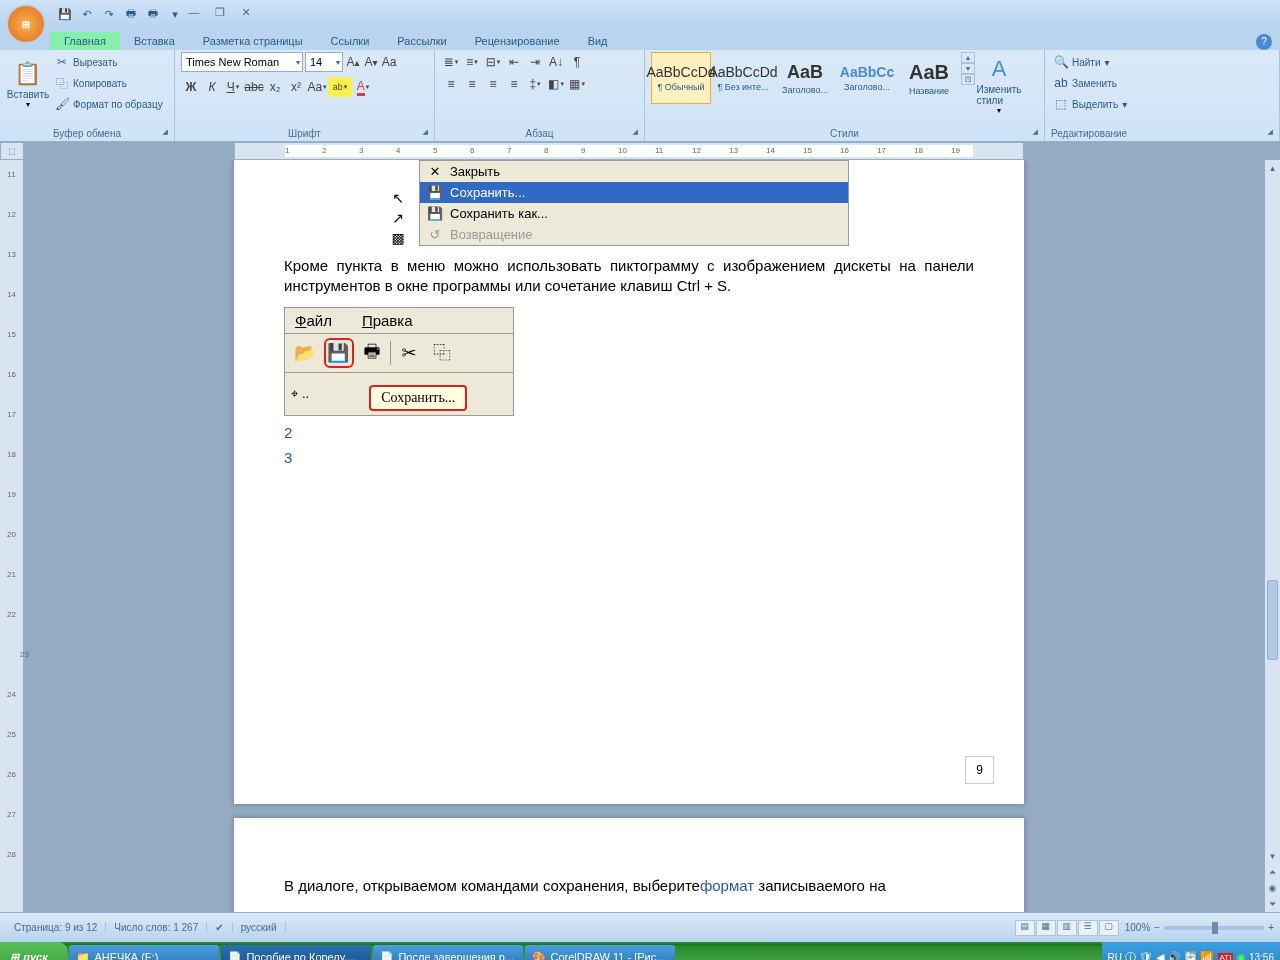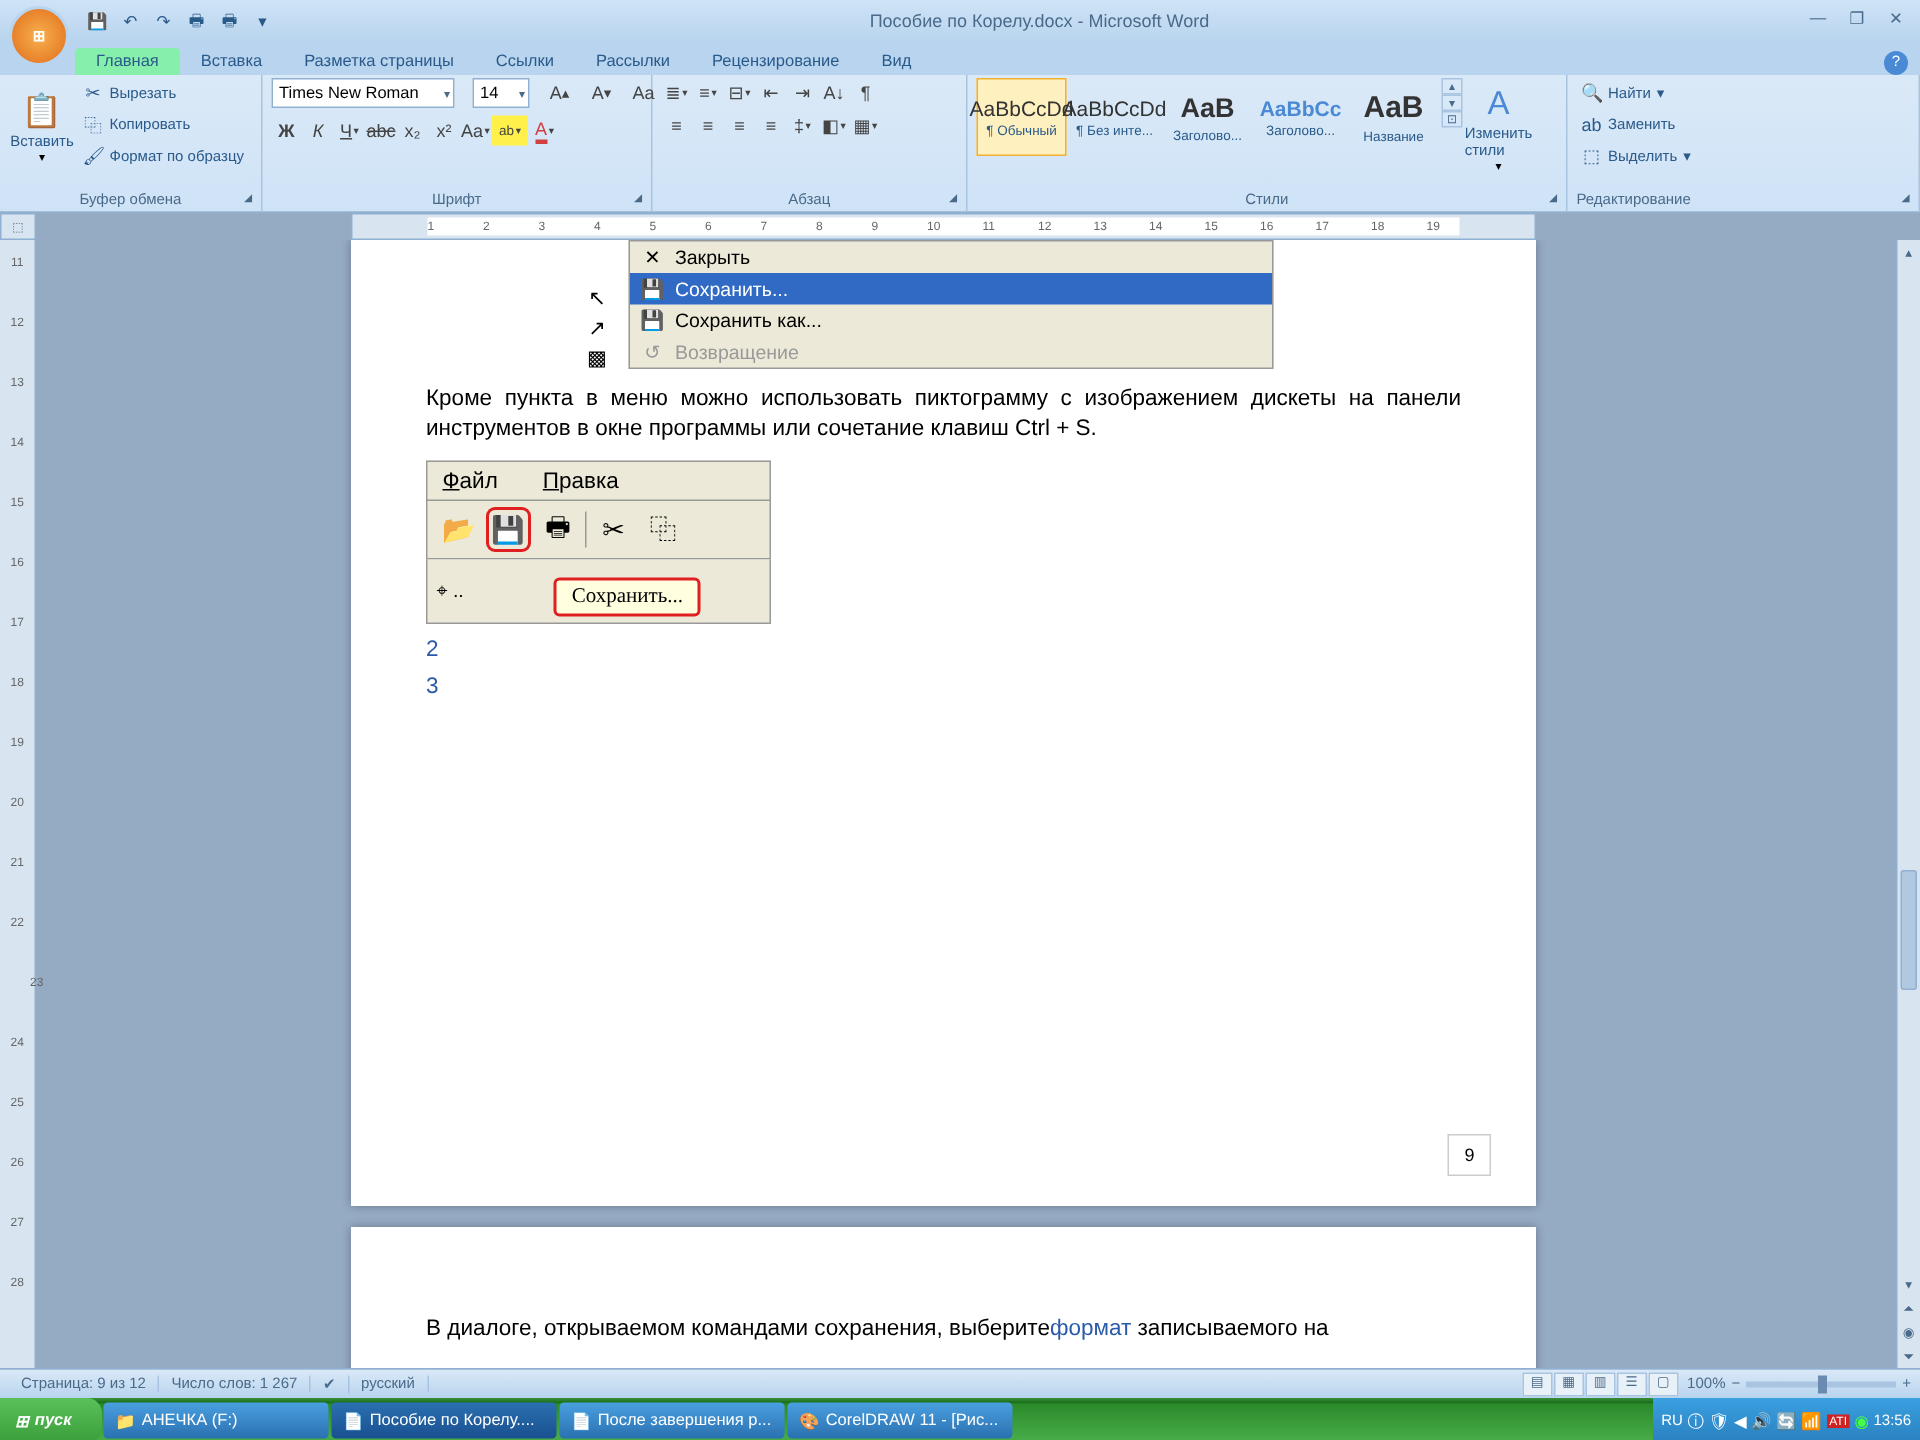--- a/index.html
+++ b/index.html
@@ -28,21 +28,21 @@
 .group-label { text-align:center; font-size:10px; color:#4a6a8a; padding:2px 0; position:relative; }
 .group-label::after { content:"◢"; position:absolute; right:0; font-size:7px; color:#4a6a8a; }
 
 .big-btn { width:44px; height:66px; display:flex; flex-direction:column; align-items:center; justify-content:center; cursor:pointer; }
 .big-btn .icon { font-size:22px; }
 .big-btn .lbl { font-size:10px; color:#2a5a8a; margin-top:2px; }
 .col { display:flex; flex-direction:column; gap:1px; }
 .small-btn { height:20px; display:flex; align-items:center; gap:4px; padding:0 3px; cursor:pointer; font-size:10px; color:#2a5a8a; white-space:nowrap; }
 .small-btn .icon { font-size:12px; width:14px; text-align:center; }
 
-.font-row { display:flex; gap:12px; align-items:center; margin-bottom:3px; }
+.font-row { display:flex; gap:2px; align-items:center; margin-bottom:3px; }
 .combo { height:20px; background:#fff; border:1px solid #8fb0d0; display:flex; align-items:center; padding:0 2px 0 4px; font-size:11px; }
 .combo.font { width:122px; }
 .combo.size { width:38px; }
 .combo .arrow { margin-left:auto; font-size:8px; color:#4a6a8a; }
 .btn-row { display:flex; gap:1px; }
 .tool-btn { width:20px; height:20px; display:flex; align-items:center; justify-content:center; cursor:pointer; font-size:12px; color:#444; }
 .tool-btn.sm { width:16px; }
 .tool-btn .arrow { font-size:7px; margin-left:1px; }
 
 .style-box { width:60px; height:52px; border:1px solid transparent; display:flex; flex-direction:column; align-items:center; justify-content:center; cursor:pointer; font-size:9px; color:#2a5a8a; }
@@ -89,21 +89,21 @@
 
 .embed-toolbar { margin:12px 0 2px 0; }
 .embed-toolbar .menurow { display:flex; gap:30px; padding:4px 10px; font-family:Tahoma; font-size:15px; background:#ece9d8; width:230px; border:1px solid #999; }
 .embed-toolbar .menurow span u { text-decoration:underline; }
 .embed-toolbar .iconrow { display:flex; gap:3px; padding:4px 6px; background:#ece9d8; width:230px; border:1px solid #999; border-top:0; align-items:center; }
 .embed-toolbar .iconrow .tb { width:30px; height:30px; display:flex; align-items:center; justify-content:center; font-size:18px; border:1px solid transparent; }
 .embed-toolbar .iconrow .tb.red { border:2px solid #e02020; border-radius:6px; }
 .embed-toolbar .tip { display:inline-block; margin-top:8px; padding:3px 10px; border:2px solid #e02020; border-radius:4px; background:#ffffe0; font-family:Tahoma; font-size:14px; margin-left:60px; }
 
 
-.statusbar { height:20px; background:linear-gradient(#dae9f7,#b8d4ee); display:flex; align-items:center; padding:0 6px; font-size:10px; color:#4a6a8a; border-top:1px solid #8fb0d0; }
+.statusbar { height:30px; background:linear-gradient(#dae9f7,#b8d4ee); display:flex; align-items:center; padding:0 6px; font-size:10px; color:#4a6a8a; border-top:1px solid #8fb0d0; }
 .statusbar .sect { padding:0 8px; border-right:1px solid #a8c4e0; }
 .statusbar .views { margin-left:auto; display:flex; gap:1px; }
 .statusbar .view-btn { width:20px; height:16px; border:1px solid #a8c4e0; background:#e8f0f8; text-align:center; font-size:9px; cursor:pointer; }
 .statusbar .zoom { display:flex; align-items:center; gap:4px; margin-left:6px; }
 .statusbar .slider { width:100px; height:4px; background:#a8c4e0; position:relative; }
 .statusbar .slider .h { position:absolute; left:48px; top:-4px; width:6px; height:12px; background:#6a8ab0; }
 
 
 .taskbar { height:30px; background:linear-gradient(#3a8f3a,#1a6f1a 3px,#2a8a2a 4px,#4aaF4a); display:flex; align-items:center; }
 .start { height:30px; padding:0 20px 0 10px; background:linear-gradient(#5aC05a,#3a9f3a); color:#fff; font-style:italic; font-weight:bold; display:flex; align-items:center; gap:4px; border-radius:0 10px 10px 0; }
@@ -120,21 +120,20 @@
       <span>⊞</span>
     </div>
   <div class="qat">
     <div class="qat-btn">💾</div>
     <div class="qat-btn">↶</div>
     <div class="qat-btn">↷</div>
     <div class="qat-btn">🖶</div>
     <div class="qat-btn">🖶</div>
     <div class="qat-btn">▾</div>
   </div>
-  <div class="title-text">Пособие по Корелу.docx - Microsoft Word</div>
   <div class="win-btns">
     <div class="win-btn">—</div>
     <div class="win-btn">❐</div>
     <div class="win-btn">✕</div>
   </div>
 </div>
 
 <div class="ribbon-tabs">
   <div class="tab active">Главная</div>
   <div class="tab">Вставка</div>

